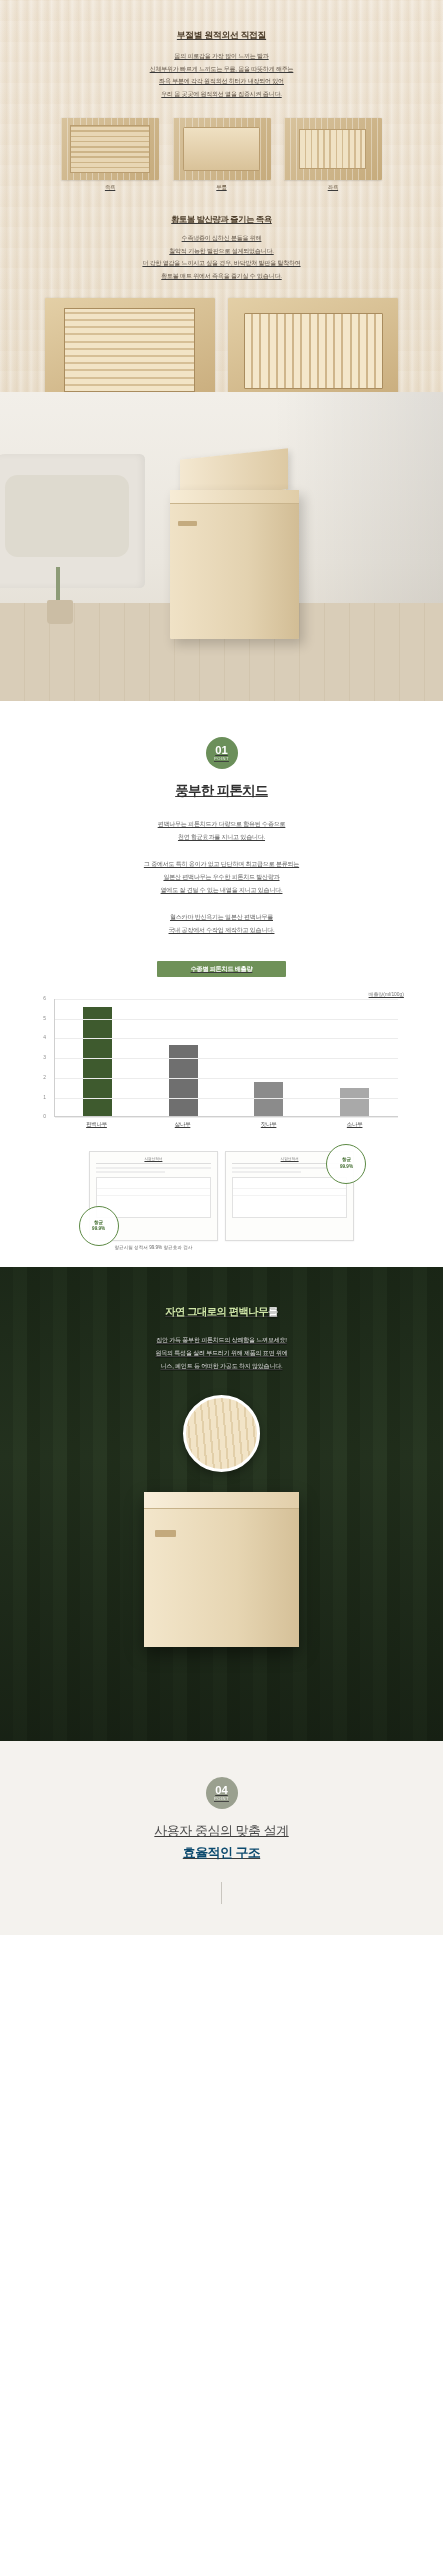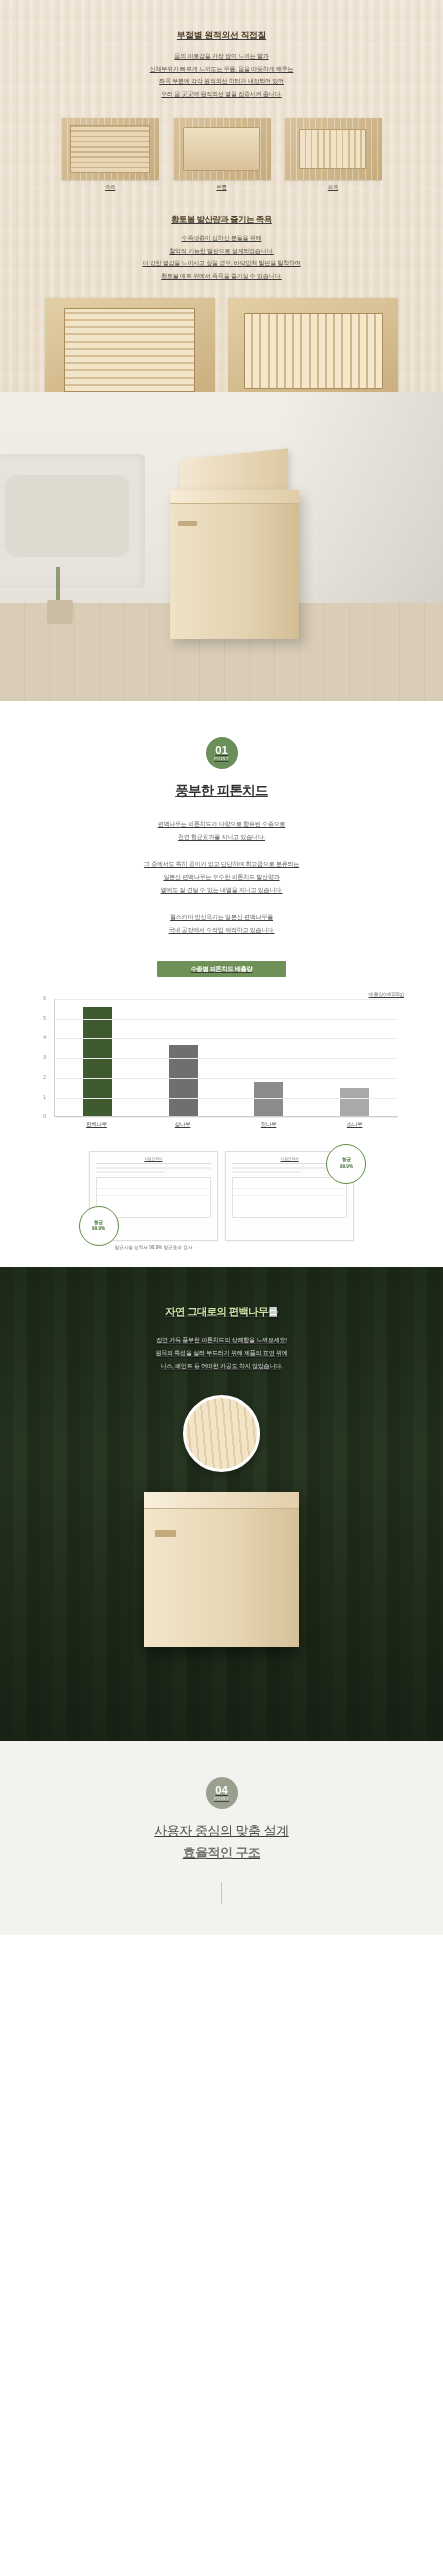--- a/index.html
+++ b/index.html
@@ -266,21 +266,21 @@
     content:""; position:absolute; left:11.3px; top:38px; width:20.6px; height:6.2px;
     background:#c3a97c; border-radius:1px;
   }
 
   
   .sec-bottom{
     width:443px; background:#f4f2ee; padding:36px 0 31px; text-align:center;
   }
   .num-badge.grey{ background:#9aa08f; }
   .b-sub{ font-size:13px; color:#4a4a4a; letter-spacing:-0.5px; }
-  .b-main{ font-size:13px; font-weight:bold; color:#737373; letter-spacing:-0.6px; margin-top:3.6px; }
+  .b-main{ font-size:13px; font-weight:bold; color:#0c4a6e; letter-spacing:-0.6px; margin-top:3.6px; }
   .b-line{ width:0.5px; height:21.6px; background:#c9c6bf; margin:20.6px auto 0; }
   .b-kicker{ font-size:8.8px; color:#3a3a3a; letter-spacing:-0.4px; margin-top:17.5px; }
   .b-kicker b{ color:#2f2f2f; }
 </style>
 </head>
 <body>
 
 <div class="page">
 
   <section class="sec-wood">

